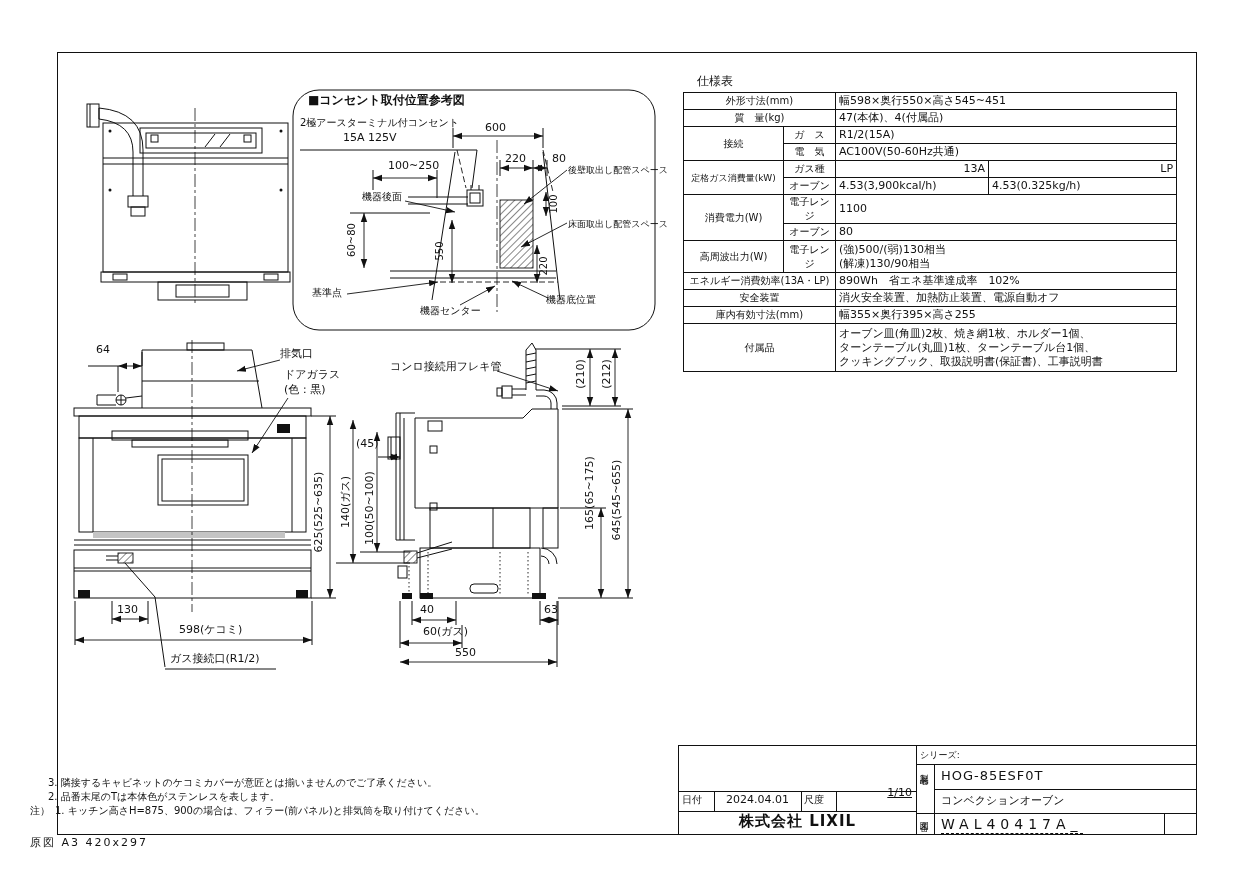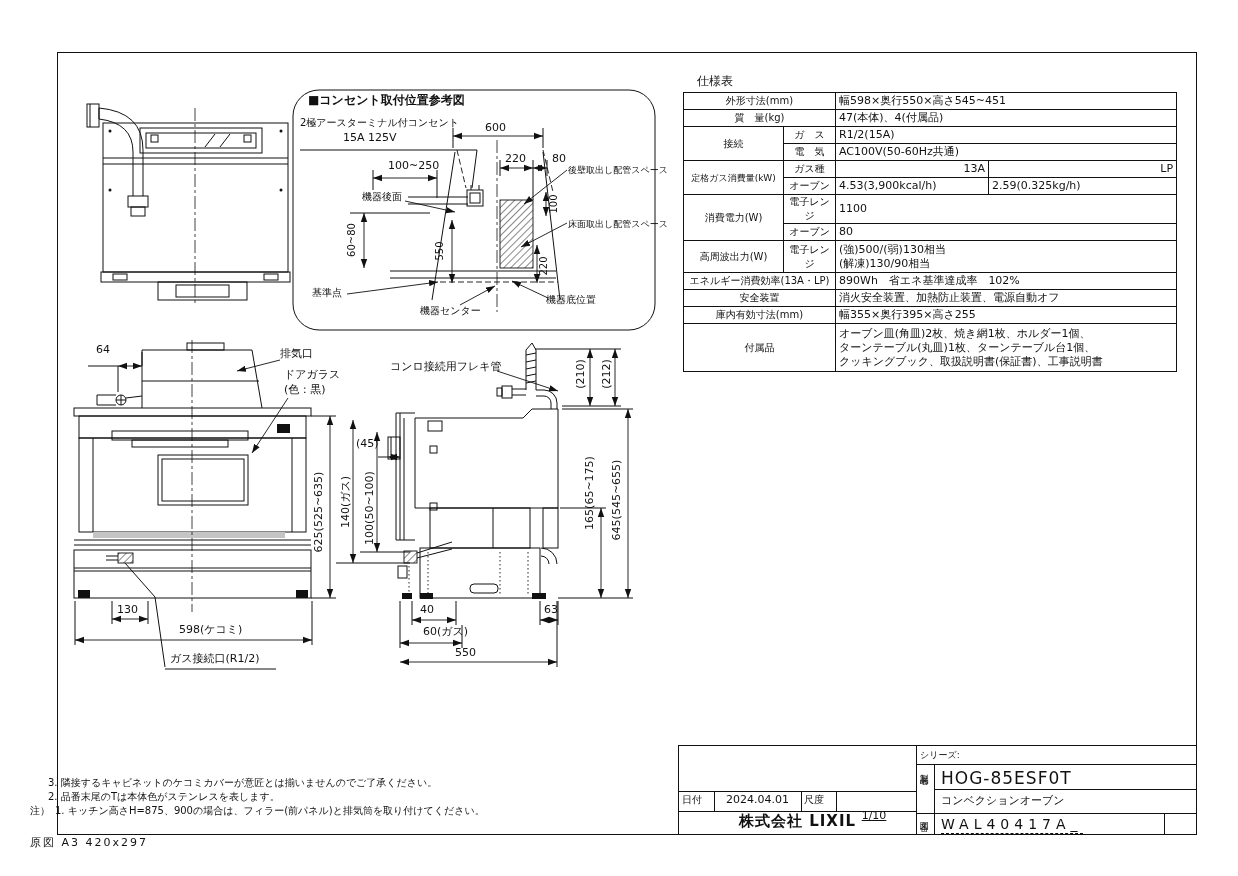--- a/index.html
+++ b/index.html
@@ -3,21 +3,21 @@
 <meta charset="utf-8">
 <style>
   html,body{margin:0;padding:0;background:#fff;}
   body{width:1238px;height:876px;position:relative;font-family:"DejaVu Sans","Liberation Sans",sans-serif;color:#111;}
   .abs{position:absolute;white-space:nowrap;line-height:1.15;}
   .v{position:absolute;white-space:nowrap;transform:translate(-50%,-50%) rotate(-90deg);line-height:1;}
   .f9{font-size:9px;}
   .f10{font-size:10px;}
   .f11{font-size:11px;}
   .f12{font-size:12px;}
-  .f13{font-size:17px;}
+  .f13{font-size:13px;}
   .bold{font-weight:bold;}
   .frame{position:absolute;left:57px;top:52px;width:1138px;height:781px;border:1.4px solid #111;}
   svg.art{position:absolute;left:0;top:0;}
   svg .ln{stroke:#111;stroke-width:1;fill:none;}
   svg .dim{stroke:#111;stroke-width:0.9;fill:none;marker-start:url(#ar);marker-end:url(#ar);}
   svg .ldr{stroke:#111;stroke-width:0.9;fill:none;marker-end:url(#ar);}
   svg .dash{stroke:#111;stroke-width:0.9;fill:none;stroke-dasharray:6 3;}
   svg .cl{stroke:#111;stroke-width:0.8;fill:none;stroke-dasharray:13 3 3 3;}
   svg .dot{stroke:#111;stroke-width:0.9;fill:none;stroke-dasharray:1.5 2.5;}
   svg .fill{fill:#111;stroke:none;}
@@ -279,21 +279,21 @@
   </tr>
   <tr>
     <td rowspan="2" class="lbl sf">定格ガス消費量(kW)</td>
     <td class="lbl">ガス種</td>
     <td class="c">13A</td>
     <td class="c">LP</td>
   </tr>
   <tr>
     <td class="lbl">オーブン</td>
     <td>4.53(3,900kcal/h)</td>
-    <td>2.59(0.325kg/h)</td>
+    <td>4.53(0.325kg/h)</td>
   </tr>
   <tr>
     <td rowspan="2" class="lbl">消費電力(W)</td>
     <td class="lbl">電子レンジ</td>
     <td colspan="2">1100</td>
   </tr>
   <tr>
     <td class="lbl">オーブン</td>
     <td colspan="2">80</td>
   </tr>
@@ -382,21 +382,21 @@
   <div class="tl" style="left:157px;top:45px;width:1px;height:20px;"></div>
   <div class="tl" style="left:237px;top:0;width:1px;height:88px;"></div>
   <div class="tl" style="left:237px;top:18px;width:280px;height:1px;"></div>
   <div class="tl" style="left:255px;top:43px;width:262px;height:1px;"></div>
   <div class="tl" style="left:237px;top:67px;width:280px;height:1px;"></div>
   <div class="tl" style="left:255px;top:18px;width:1px;height:70px;"></div>
   <div class="tl" style="left:485px;top:67px;width:1px;height:21px;"></div>
   <span class="abs f10" style="left:3px;top:48px;">日付</span>
   <span class="abs f11" style="left:35px;top:48px;width:87px;text-align:center;">2024.04.01</span>
   <span class="abs f10" style="left:125px;top:48px;">尺度</span>
-  <span class="abs f11" style="left:157px;top:64px;width:76px;text-align:center;text-decoration:underline;">1/10</span>
+  <span class="abs f11" style="left:157px;top:41px;width:76px;text-align:right;text-decoration:underline;">1/10</span>
   <span class="abs bold" style="left:0;top:67px;width:237px;text-align:center;font-size:15px;letter-spacing:1px;">株式会社 LIXIL</span>
   <span class="abs f9" style="left:241px;top:4px;">シリーズ:</span>
   <span class="abs f9 vtext" style="left:240px;top:21px;height:44px;">製品名</span>
   <span class="abs f13" style="left:262px;top:23px;letter-spacing:1px;">HOG-85ESF0T</span>
   <span class="abs f11" style="left:262px;top:49px;">コンベクションオーブン</span>
   <span class="abs f9 vtext" style="left:240px;top:69px;height:18px;">図番</span>
   <span class="abs dwgnum" style="left:262px;top:70px;font-size:14px;">WAL40417A_</span>
 </div>
 
 </body></html>

